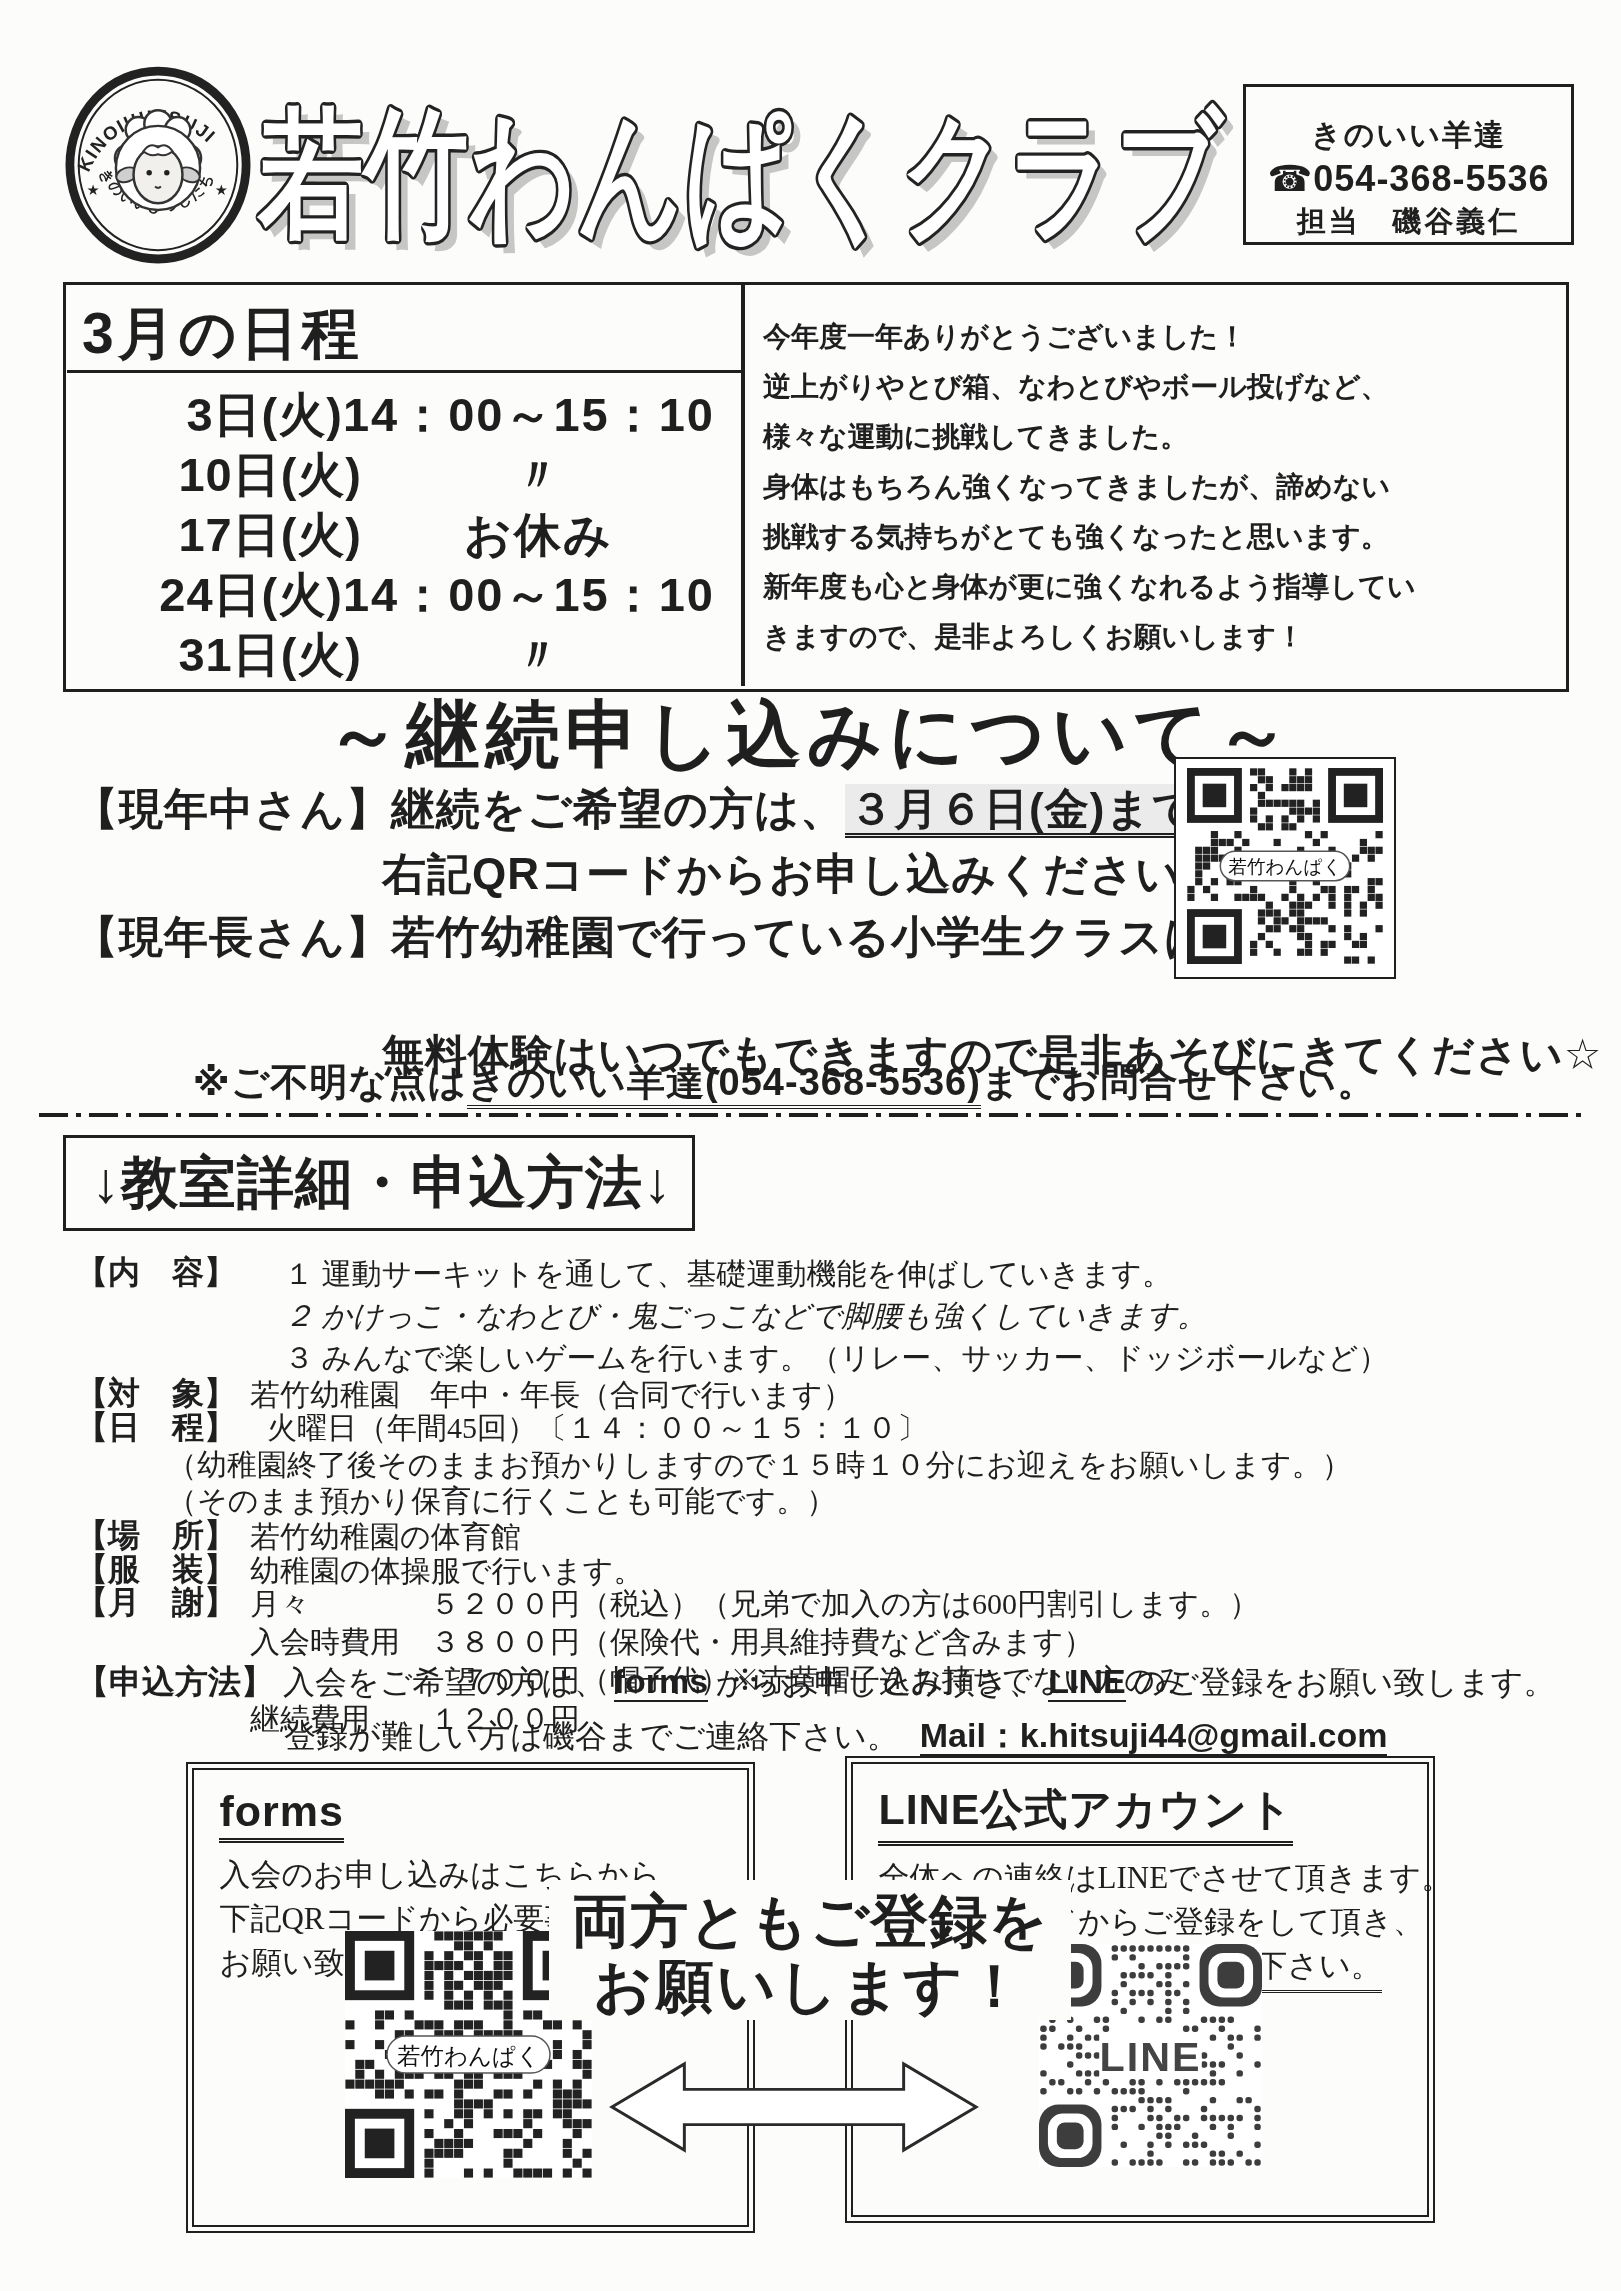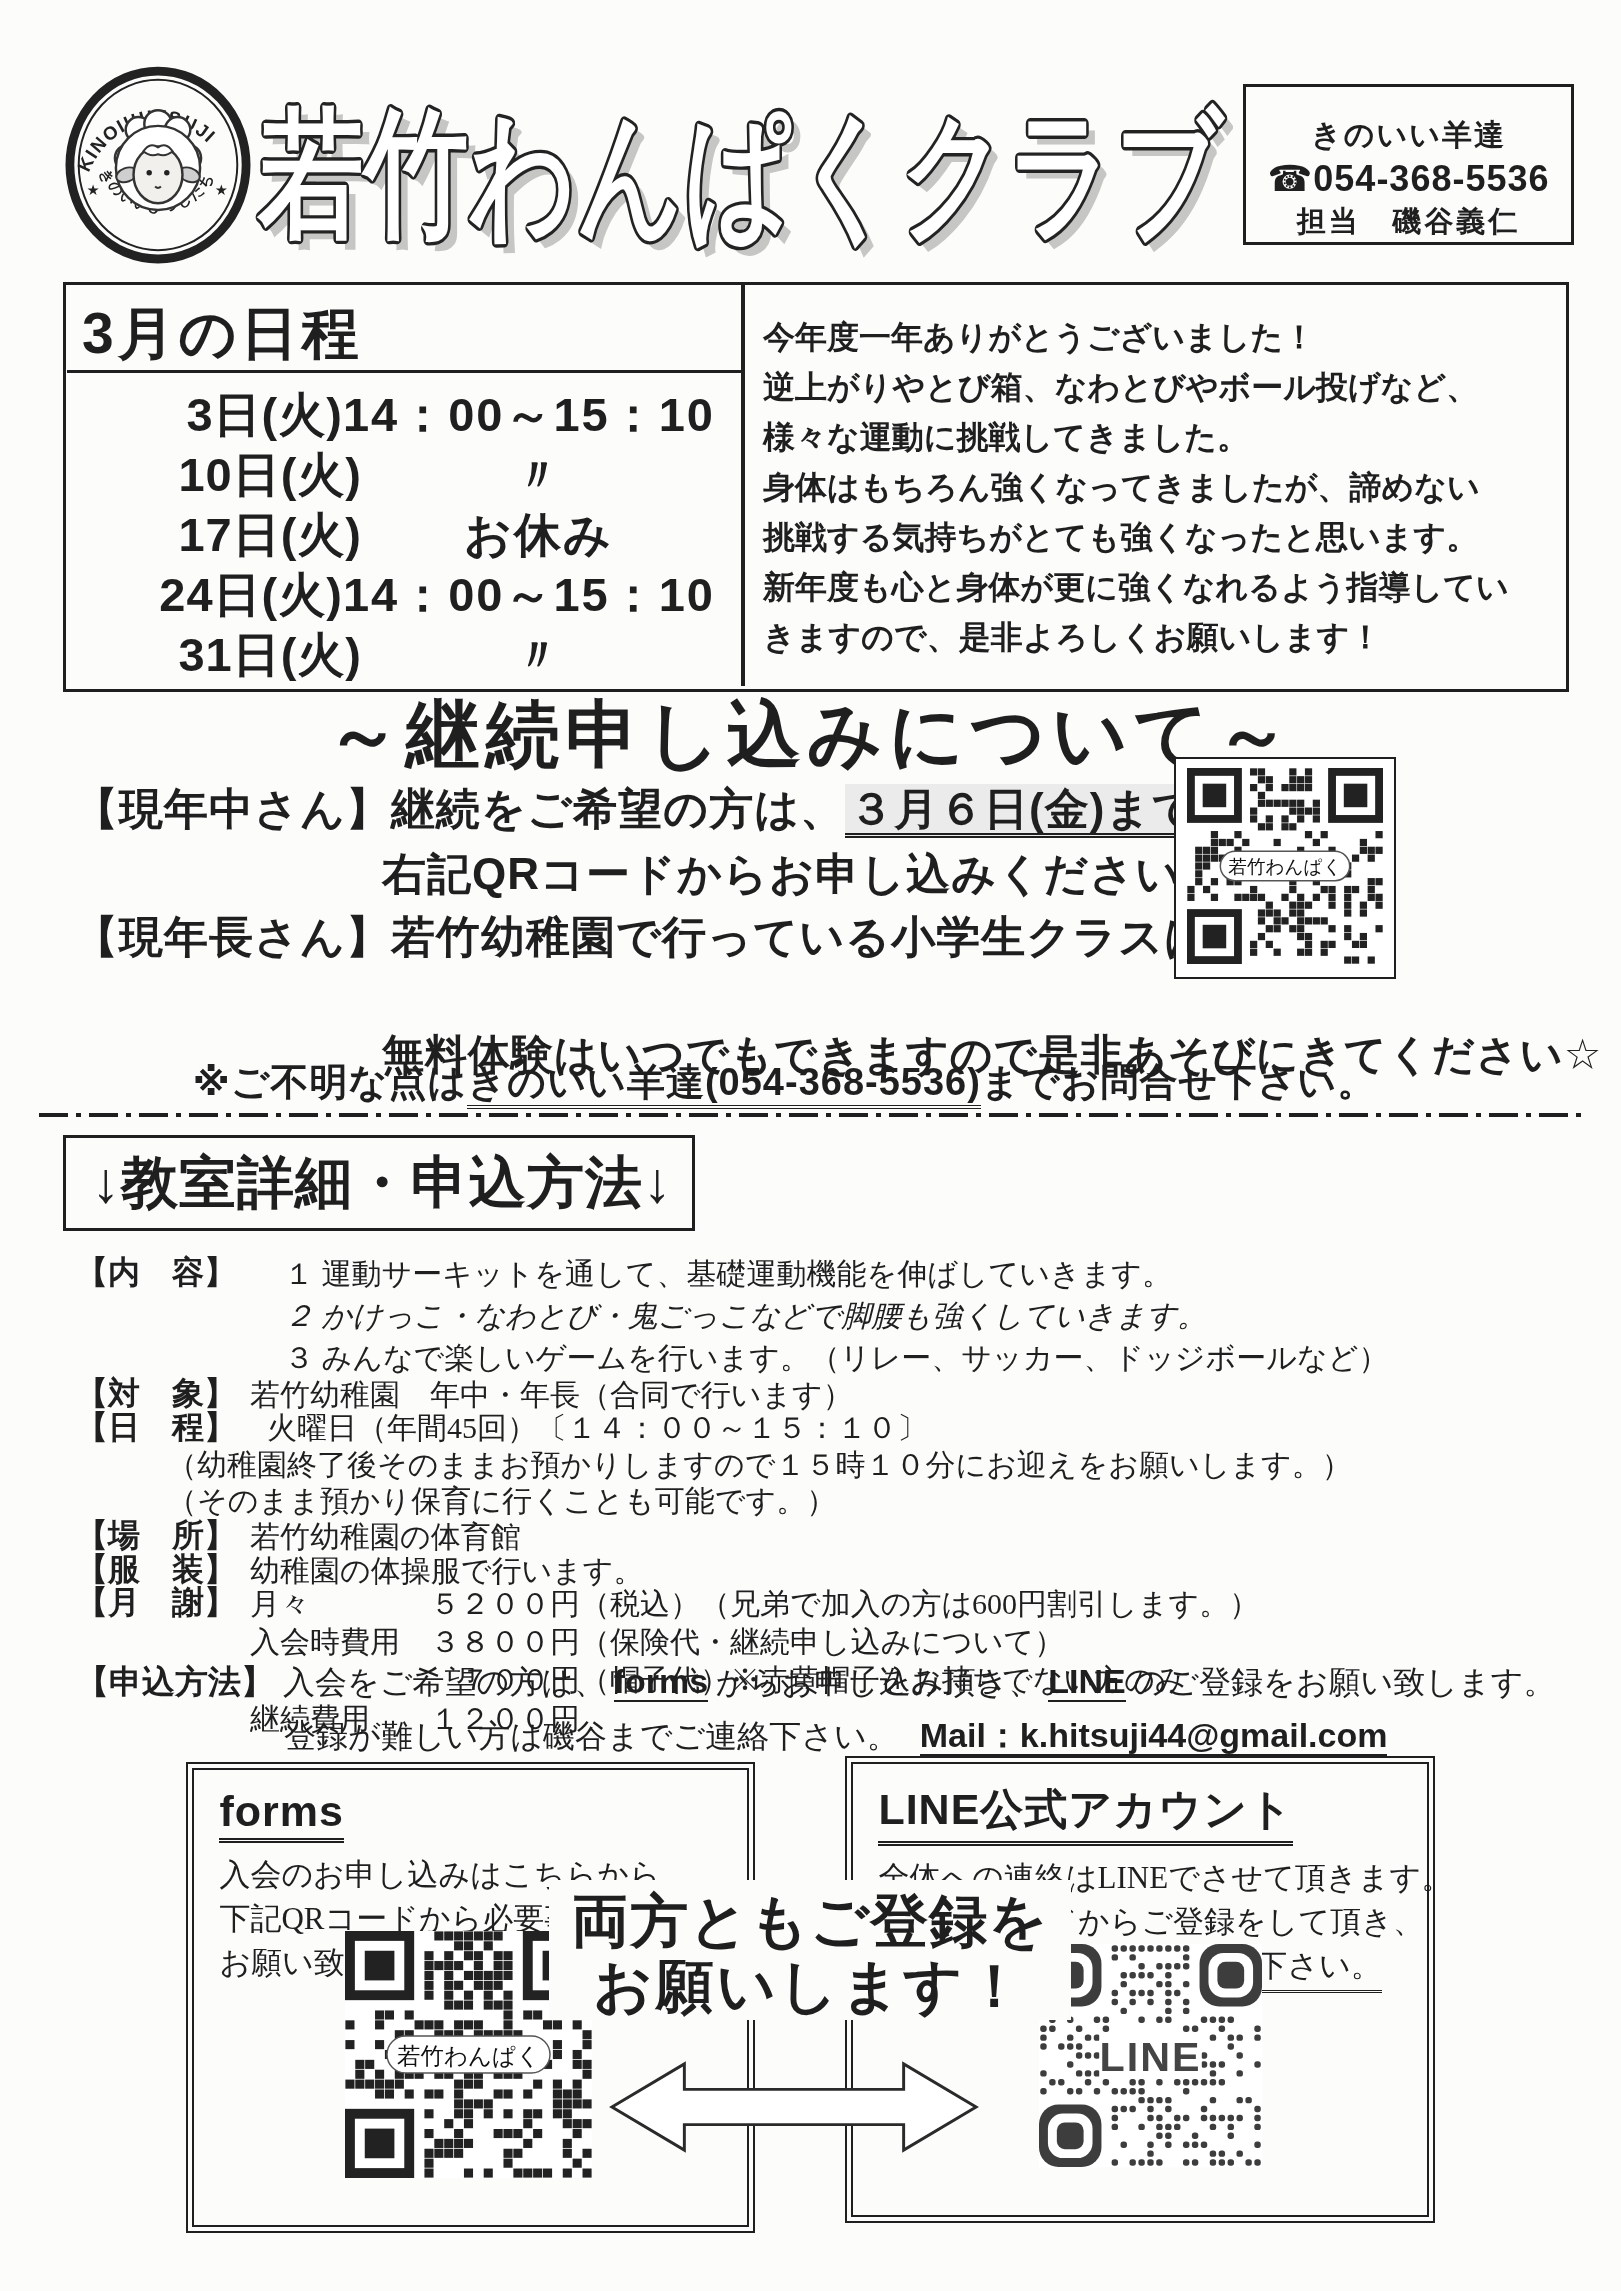--- a/index.html
+++ b/index.html
@@ -17,21 +17,21 @@
   
   #main-box{left:63px;top:282px;width:1500px;height:404px;border:3.9px solid #1f1f1f;background:#fcfcfb;}
   #main-divider{left:741px;top:282px;width:3.9px;height:404px;background:#1f1f1f;}
   #sched-title{left:82px;top:296px;width:627px;font-size:57px;font-weight:bold;letter-spacing:3.9px;}
   #sched-rule{left:67px;top:370px;width:674px;height:2.9px;background:#1f1f1f;}
   #sched-rows{left:78px;top:384px;width:637px;}
   .sched-row{display:flex;align-items:baseline;height:60px;font-size:47px;font-weight:bold;}
   .sched-date{width:284px;text-align:right;letter-spacing:1px;white-space:pre;}
   .sched-time{flex:1;text-align:center;letter-spacing:2px;white-space:pre;}
   #greeting{left:763px;top:312px;width:784px;}
-  #greeting p{margin:0;font-size:32px;font-weight:bold;line-height:50px;letter-spacing:0px;white-space:nowrap;}
+  #greeting p{margin:0;font-size:28px;font-weight:bold;line-height:50px;letter-spacing:0px;white-space:nowrap;}
 
   
   #renewal-heading{left:0;top:686px;width:1621px;text-align:center;font-size:74px;font-weight:900;letter-spacing:5.9px;}
   .ren-line{font-size:44px;font-weight:bold;white-space:nowrap;letter-spacing:1px;}
   .ren-label{font-weight:900;}
   .hl{background:#ebebeb;border-bottom:5.9px double #1f1f1f;padding:0 3.9px;}
   #ren-r1l1{left:74px;top:780px;}
   #ren-r1l2{left:382px;top:845px;}
   #ren-r2l1{left:74px;top:908px;}
   #ren-r2l2{left:382px;top:970px;}
@@ -394,21 +394,21 @@
   <div class="dt-line sub" style="top:1481px;">（そのまま預かり保育に行くことも可能です。）</div>
 
   <div class="dt-label" style="top:1514px;">【場　所】</div>
   <div class="dt-line" style="top:1517px;left:250px;">若竹幼稚園の体育館</div>
 
   <div class="dt-label" style="top:1548px;">【服　装】</div>
   <div class="dt-line" style="top:1551px;left:250px;">幼稚園の体操服で行います。</div>
 
   <div class="dt-label" style="top:1581px;">【月　謝】</div>
   <div class="dt-line" style="top:1584px;left:250px;">月々　　　　５２００円（税込）（兄弟で加入の方は600円割引します。）</div>
-  <div class="dt-line" style="top:1622px;left:250px;">入会時費用　３８００円（保険代・継続申し込みについて）</div>
+  <div class="dt-line" style="top:1622px;left:250px;">入会時費用　３８００円（保険代・用具維持費など含みます）</div>
   <div class="dt-line" style="top:1660px;left:250px;">　　　　　　　７００円（帽子代）※赤黄帽子をお持ちでない方のみ</div>
   <div class="dt-line" style="top:1699px;left:250px;">継続費用　　１２００円</div>
 
   <div id="apply-l1" class="abs">
     <span class="apply-label">【申込方法】</span>
     <span class="apply-body">入会をご希望の方は、</span><span class="latin-word">forms</span><span class="apply-body">からお申し込み頂き、</span><span class="latin-word">LINE</span><span class="apply-body">のご登録をお願い致します。</span>
   </div>
   <div id="apply-l2" class="abs">
     <span class="apply-body">登録が難しい方は磯谷までご連絡下さい。</span><span class="mail-link">Mail：k.hitsuji44@gmail.com</span>
   </div>

